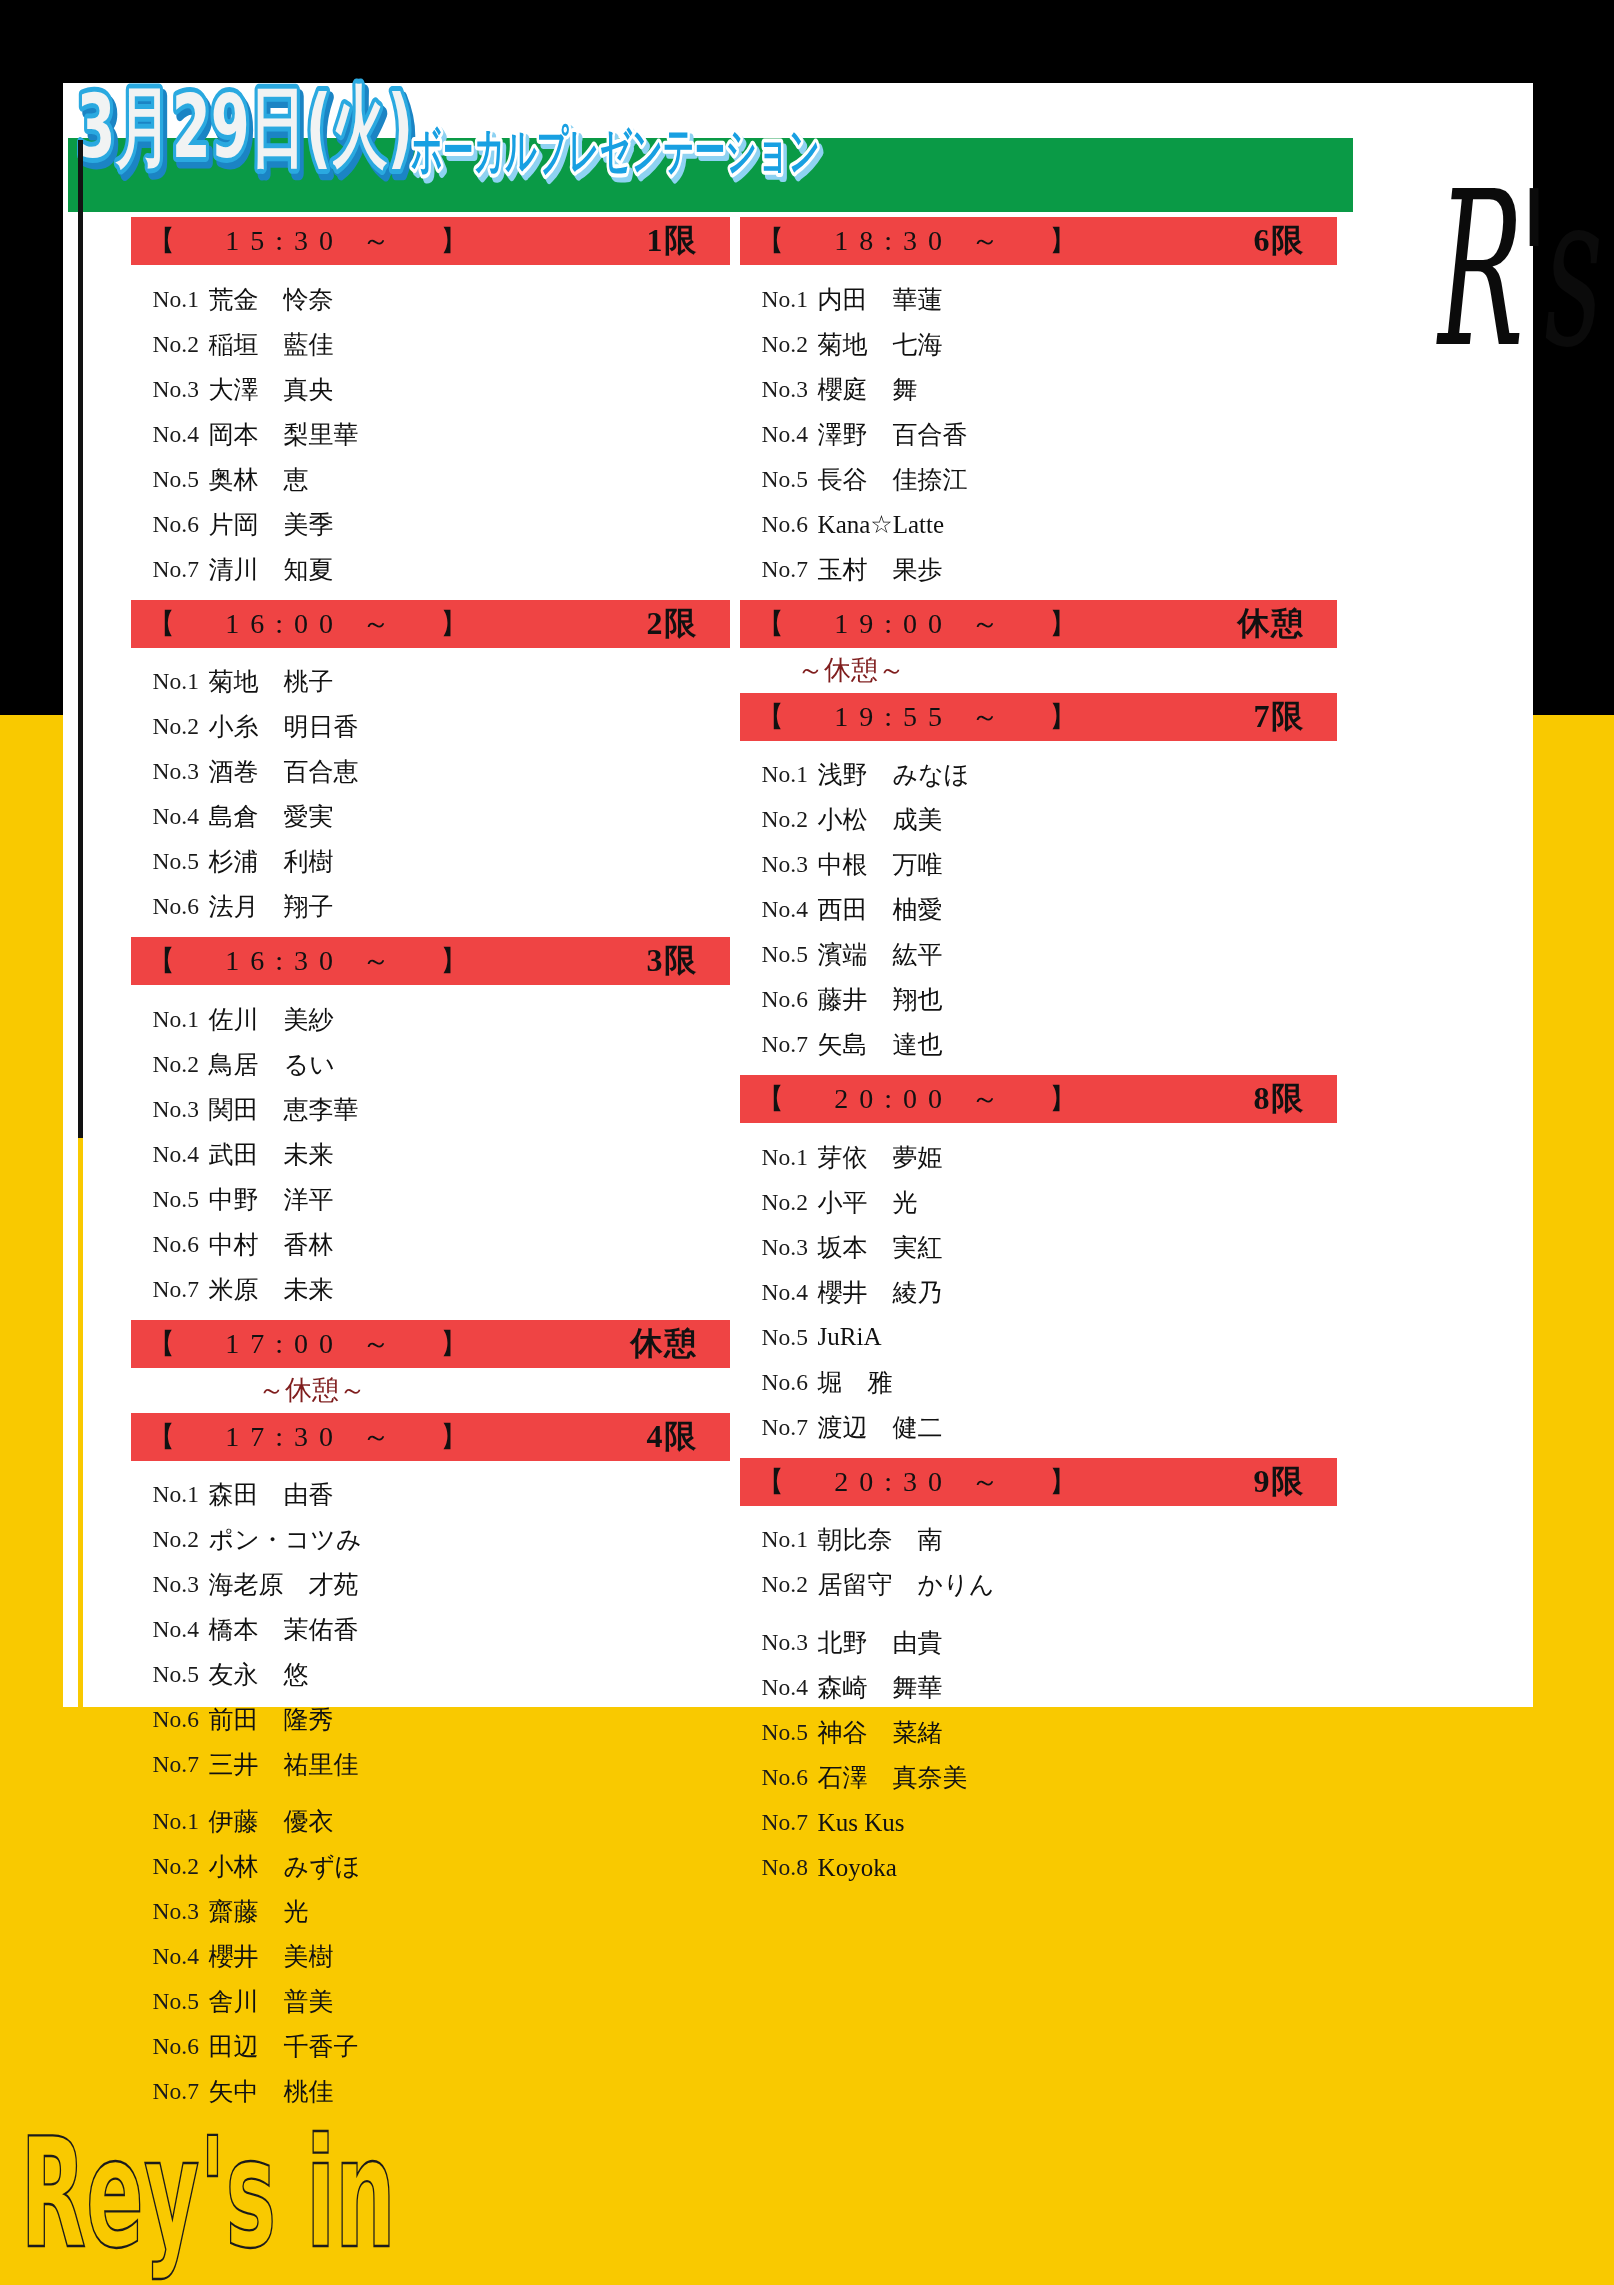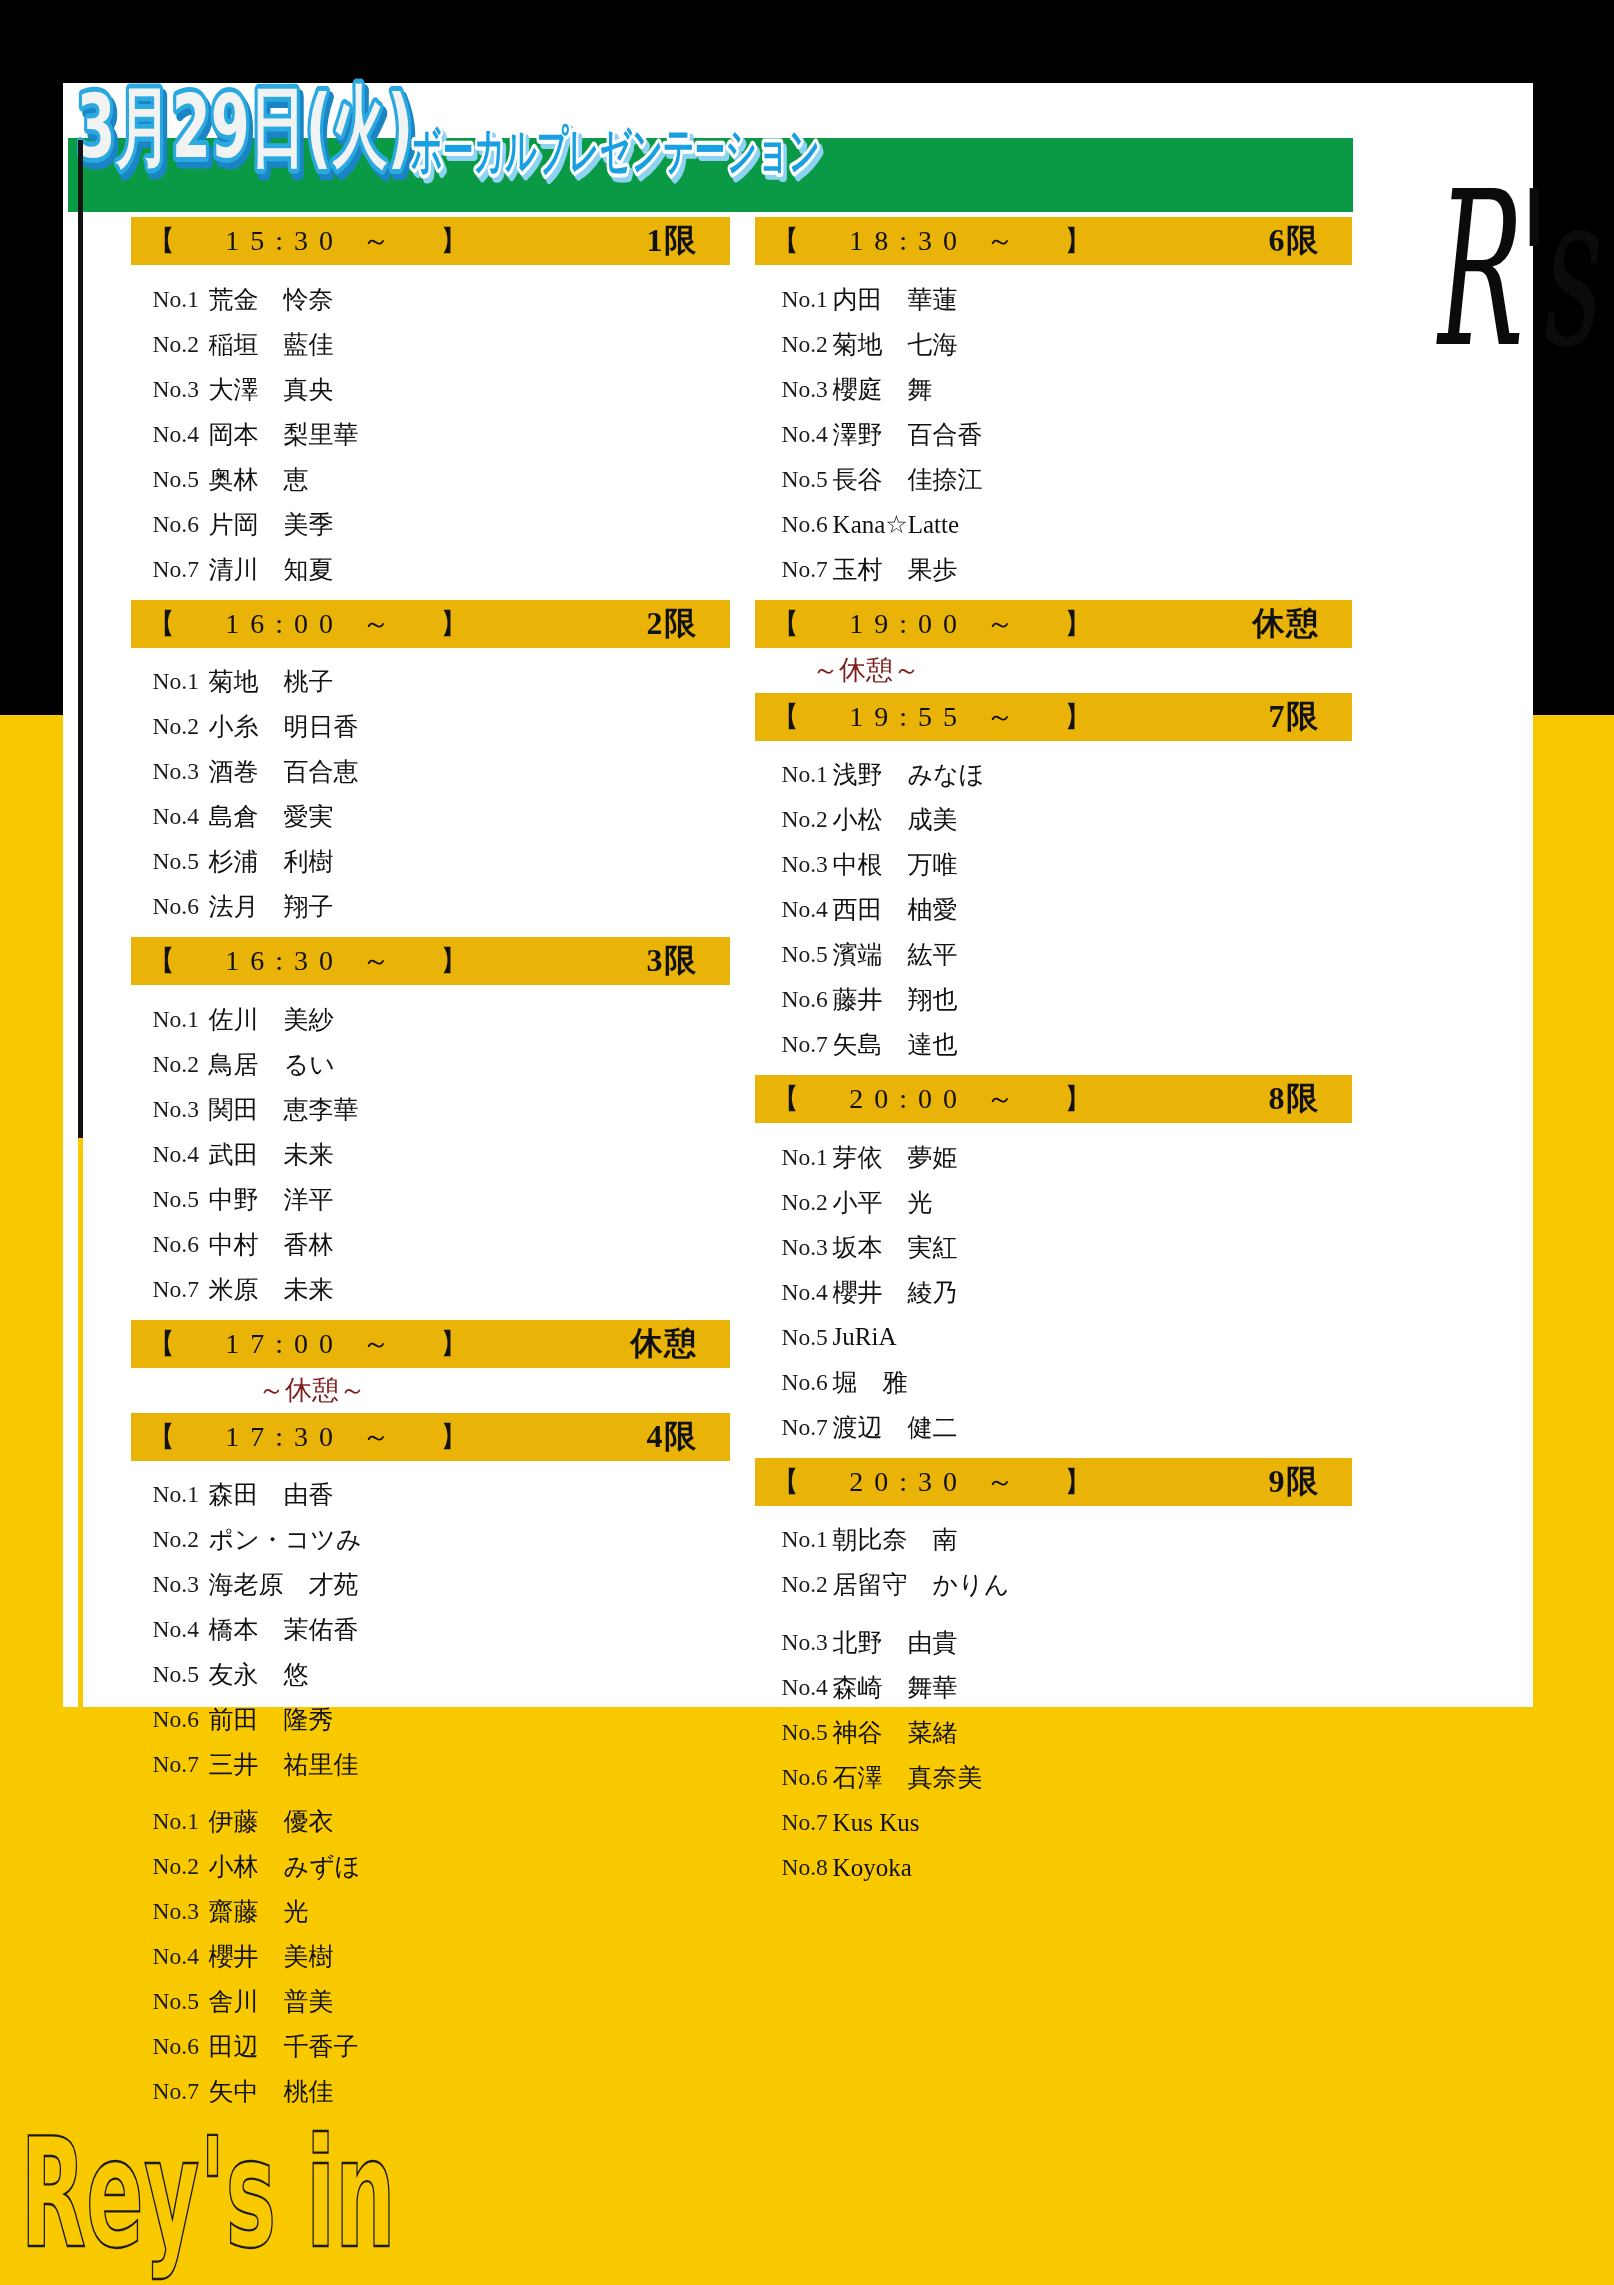--- a/index.html
+++ b/index.html
@@ -16,23 +16,23 @@
     position:absolute;left:1375px;top:80px;width:172px;height:253px;
     font-family:"DejaVu Serif","Liberation Serif",serif;font-style:italic;
     font-size:158px;color:#0b0b0b;letter-spacing:-7.2px;line-height:1;
     transform:scaleY(1.35) scaleX(0.72);transform-origin:top left;white-space:nowrap;
   }
   .scan-line{position:absolute;left:14.5px;width:5.4px;}
   .scan-line.dark{top:57px;height:998px;background:#121212;}
   .scan-line.yellow{top:1055px;height:1044px;background:#f9c900;}
   .col{position:absolute;top:134px;}
   .col-left{left:68px;width:599px;}
-  .col-right{left:692px;width:597px;text-align:center;}
+  .col-right{left:677px;width:597px;}
   .slot-header{
-    height:48px;background:#eab308;display:flex;align-items:center;
+    height:48px;background:#ef4444;display:flex;align-items:center;
     justify-content:space-between;padding:0 32px 0 16.3px;box-sizing:border-box;color:#111;
   }
   .slot-time{font-size:28px;letter-spacing:11px;white-space:nowrap;}
   .slot-tag{font-size:32px;letter-spacing:1.8px;white-space:nowrap;font-weight:bold;}
   .names{list-style:none;margin:8px;padding:3.6px 0 0 13.6px;}
   .names li{height:45px;display:flex;align-items:center;white-space:nowrap;}
   .names li.gap{margin-top:12.7px;}
   .no{min-width:56px;font-size:23.5px;color:#1a1a1a;}
   .nm{font-size:25px;color:#111;}
   .break-line{height:45px;display:flex;align-items:center;font-size:27px;color:#7f1d1d;}

